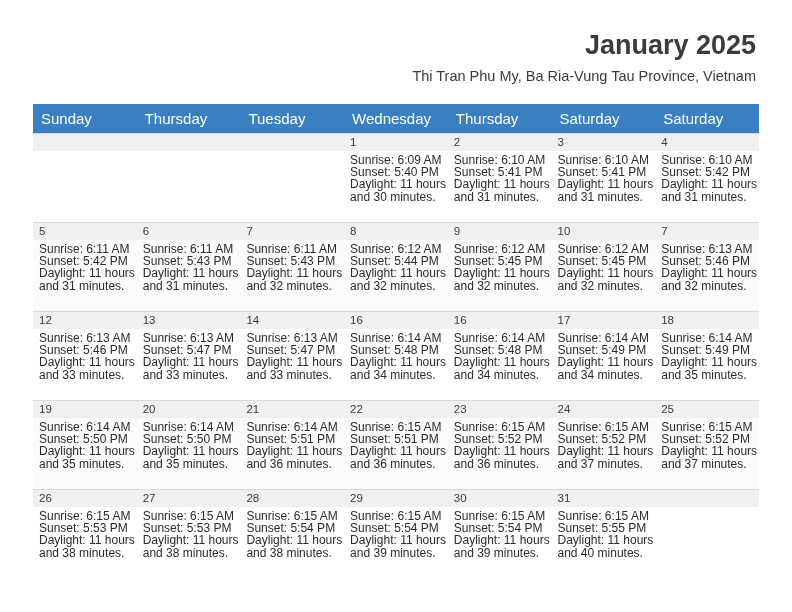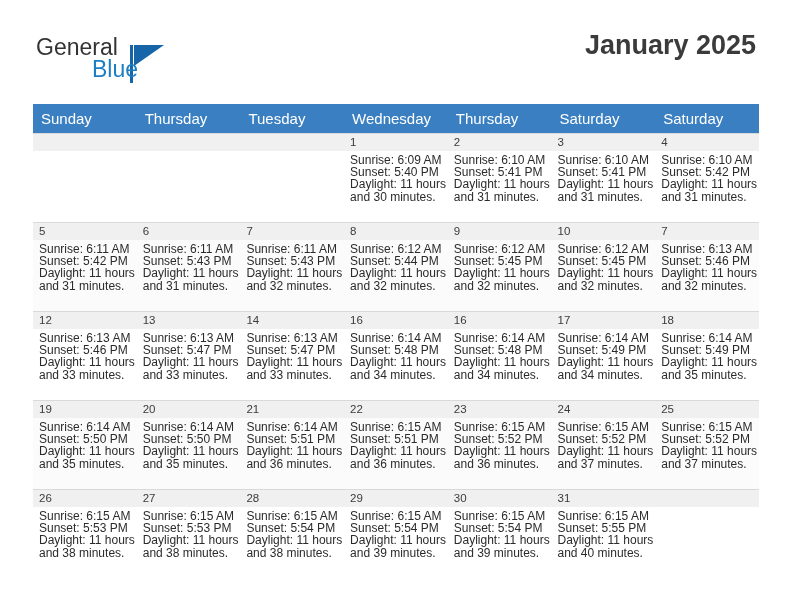--- a/index.html
+++ b/index.html
@@ -151,29 +151,24 @@
   }
   .cell.blank .daynum-band { background: #f0f0f0; }
 </style>
 </head>
 <body>
 
 <div class="page">
 
   <div class="header">
 
-    <div class="logo">
-      <span class="logo-general">General</span>
-      <span class="logo-bar"></span>
-      <span class="logo-triangle"></span>
-      <span class="logo-blue">Blue</span>
-    </div>
 
     <div class="title-block">
       <div class="month-title">January 2025</div>
+      <div class="location-title">Thi Tran Phu My, Ba Ria-Vung Tau Province, Vietnam</div>
     </div>
 
   </div>
 
   <table class="calendar">
     <thead>
       <tr>
         <th>Sunday</th>
         <th>Thursday</th>
         <th>Tuesday</th>

